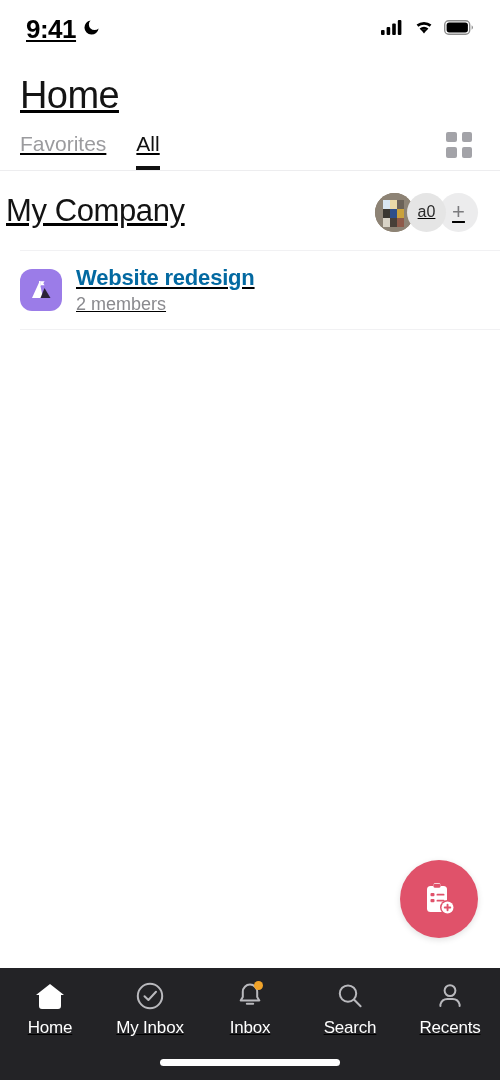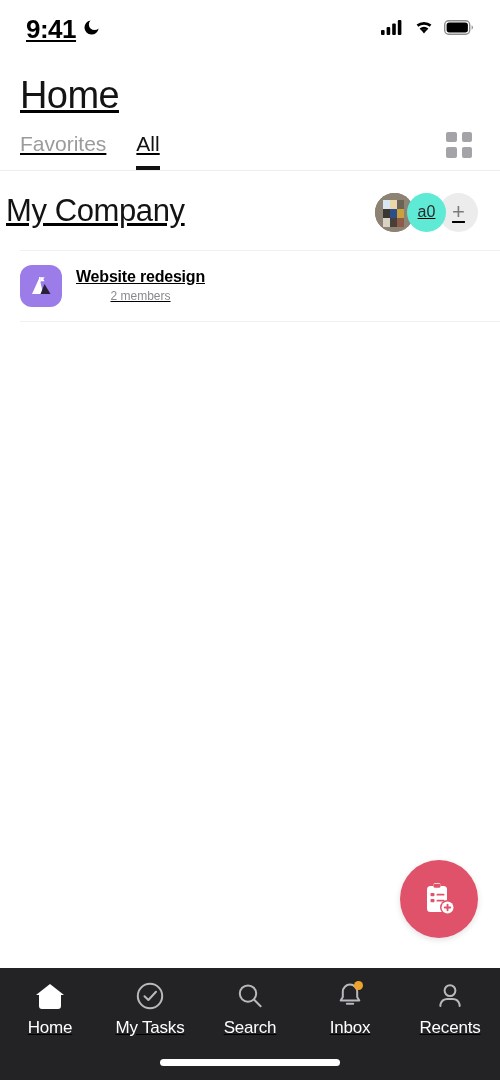--- a/index.html
+++ b/index.html
@@ -54,34 +54,34 @@
     gap: 48px;
   }
   .section-title { font-size: 31px; color:#131313; font-weight:400; letter-spacing:-0.4px; }
   .avatars { display:flex; align-items:center; }
   .avatar {
     width:39px; height:39px; border-radius:50%; display:flex; align-items:center; justify-content:center;
     font-size:16px; color:#2b2b2b; overflow:hidden; position:relative;
   }
   .avatar + .avatar { margin-left:-7px; }
   .avatar.photo { background:#8a7a63; }
-  .avatar.initials { background:#5eead4; z-index:2; }
+  .avatar.initials { background:#e5e5e5; z-index:2; }
   .avatar.add { background:#ececed; z-index:1; color:#7b7b7e; font-size:22px; line-height:1; }
 
   .hairline-inset { height:1px; background:#f1f1f3; margin-left:20px; }
 
   
   .row { display:flex; align-items:center; gap:14px; padding: 14px 20px 14px 20px; cursor:pointer; }
   .proj-icon {
     width:42px; height:42px; border-radius:12px; background:#9b7ce8;
     display:flex; align-items:center; justify-content:center; flex:0 0 42px;
   }
   .row-text { display:flex; flex-direction:column; gap:3px; }
-  .row-title { font-size:16px; font-weight:700; color:#000000; letter-spacing:-0.2px; }
-  .row-sub { font-size:12px; color:#8a8a8e;text-align:center; }
+  .row-title { font-size:22px; font-weight:700; color:#0369a1; letter-spacing:-0.2px; }
+  .row-sub { font-size:18px; color:#8a8a8e; }
 
   
   .content { position:relative; flex:1 1 auto; background:#fff; }
   .fab {
     position:absolute; right:22px; bottom:30px; width:78px; height:78px;
     border-radius:50%; background:#e0526a;
     display:flex; align-items:center; justify-content:center; cursor:pointer;
     box-shadow: 0 2px 6px rgba(0,0,0,0.12);
   }
 
@@ -231,47 +231,47 @@
       <div class="navlabel">Home</div>
     </div>
 
     <div class="navitem">
       <div class="navicon">
         <svg width="30" height="30" viewBox="0 0 30 30">
           <circle cx="15" cy="15" r="12.2" fill="none" stroke="#b9b9bd" stroke-width="2"></circle>
           <path d="M9.5 15.2 L13.4 19 L21 10.8" fill="none" stroke="#b9b9bd" stroke-width="2" stroke-linecap="round" stroke-linejoin="round"></path>
         </svg>
       </div>
-      <div class="navlabel">My Tasks</div>
+      <div class="navlabel">My Inbox</div>
+    </div>
+
+    <div class="navitem">
+      <div class="navicon">
+        <svg width="30" height="30" viewBox="0 0 30 30">
+          <path d="M15 3.6 a7.2 7.2 0 0 1 7.2 7.2 v5.1 l2.1 3.6 H5.7 l2.1-3.6 v-5.1 A7.2 7.2 0 0 1 15 3.6 z" fill="none" stroke="#b9b9bd" stroke-width="2" stroke-linejoin="round"></path>
+          <path d="M11.8 22.8 h6.4" stroke="#b9b9bd" stroke-width="2" stroke-linecap="round"></path>
+        </svg>
+        <span class="badge-dot"></span>
+      </div>
+      <div class="navlabel">Inbox</div>
     </div>
 
     <div class="navitem">
       <div class="navicon">
         <svg width="30" height="30" viewBox="0 0 30 30">
           <circle cx="13" cy="12.6" r="8.2" fill="none" stroke="#b9b9bd" stroke-width="2"></circle>
           <path d="M19.2 18.8 L25.6 25.2" stroke="#b9b9bd" stroke-width="2" stroke-linecap="round"></path>
         </svg>
       </div>
       <div class="navlabel">Search</div>
     </div>
 
     <div class="navitem">
       <div class="navicon">
         <svg width="30" height="30" viewBox="0 0 30 30">
-          <path d="M15 3.6 a7.2 7.2 0 0 1 7.2 7.2 v5.1 l2.1 3.6 H5.7 l2.1-3.6 v-5.1 A7.2 7.2 0 0 1 15 3.6 z" fill="none" stroke="#b9b9bd" stroke-width="2" stroke-linejoin="round"></path>
-          <path d="M11.8 22.8 h6.4" stroke="#b9b9bd" stroke-width="2" stroke-linecap="round"></path>
-        </svg>
-        <span class="badge-dot"></span>
-      </div>
-      <div class="navlabel">Inbox</div>
-    </div>
-
-    <div class="navitem">
-      <div class="navicon">
-        <svg width="30" height="30" viewBox="0 0 30 30">
           <circle cx="15" cy="9.6" r="5.4" fill="none" stroke="#b9b9bd" stroke-width="2"></circle>
           <path d="M5.4 25 v-1.6 a7.4 7.4 0 0 1 7.4-5.4 h4.4 a7.4 7.4 0 0 1 7.4 5.4 V25" fill="none" stroke="#b9b9bd" stroke-width="2" stroke-linecap="round"></path>
         </svg>
       </div>
       <div class="navlabel">Recents</div>
     </div>
 
     <div class="home-indicator"></div>
   </div>
 

